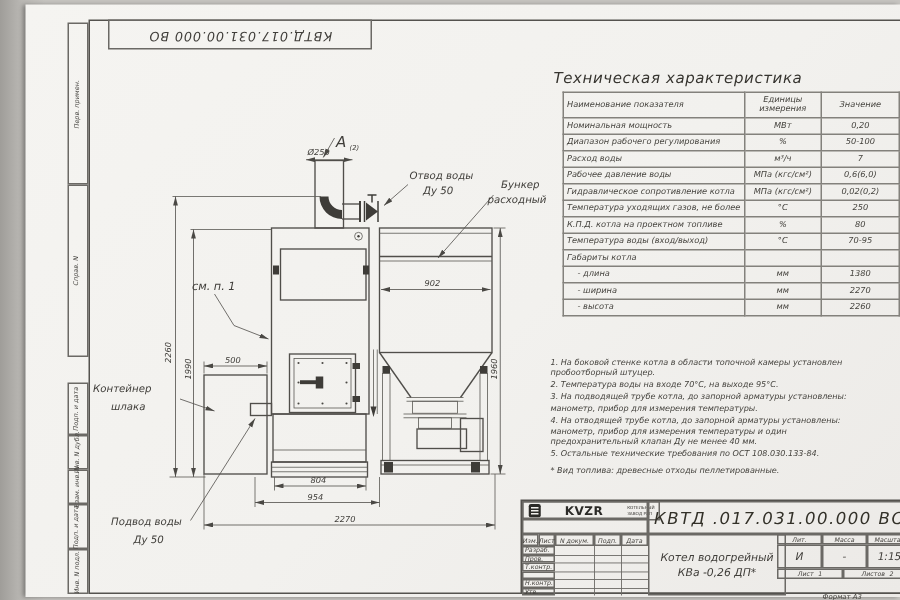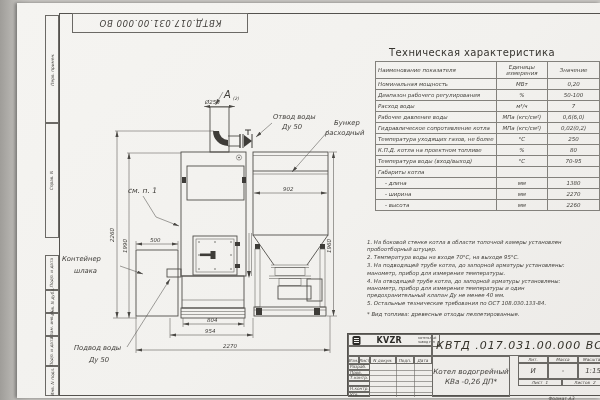--- a/index.html
+++ b/index.html
@@ -12,22 +12,22 @@
     border:1.2px solid #54524e;box-sizing:border-box;}
   .box{position:absolute;border:0.8px solid #6b6965;box-sizing:border-box;
     display:flex;align-items:center;justify-content:center;}
   .vtext{transform:rotate(-90deg);white-space:nowrap;font-size:4.3px;
     font-style:italic;color:#4a4844;}
   #topdoc{position:absolute;left:55px;top:10px;width:176px;height:20px;
     border:0.9px solid #6b6965;box-sizing:border-box;display:flex;
     align-items:center;justify-content:center;}
   #topdoc span{transform:rotate(180deg);font-size:8.5px;font-style:italic;
     color:#403e3a;letter-spacing:.6px;}
-  #tt-title{position:absolute;left:352px;top:44px;width:206px;text-align:center;
-    font-size:10px;color:#36342f;letter-spacing:.4px;}
+  #tt-title{position:absolute;left:352px;top:44px;width:206px;
+    font-size:10px;font-style:italic;color:#36342f;letter-spacing:.4px;}
   #tt{position:absolute;left:358px;top:58px;border-collapse:collapse;}
   #tt td,#tt th{border:0.7px solid #83817c;font-size:5.5px;font-style:italic;
     color:#45433e;font-weight:normal;padding:0 2px;white-space:nowrap;
     overflow:hidden;}
   #tt th{height:16px;text-align:center;white-space:normal;line-height:1.15;}
   #tt td{height:10px;}
   #tt .c-name{width:93px;text-align:left;}
   #tt .c-unit{width:47px;text-align:center;}
   #tt .c-val{width:48px;text-align:center;}
   #tt tr.sub td.c-name{padding-left:9px;}
@@ -38,21 +38,21 @@
     font-size:5.4px;font-style:italic;color:#45433e;}
   
   #tb{position:absolute;left:330px;top:330px;width:260px;height:63px;
     border:1.1px solid #54524e;box-sizing:border-box;}
   .tbx{position:absolute;border:0.6px solid #6b6965;box-sizing:border-box;
     display:flex;align-items:center;justify-content:center;font-style:italic;
     color:#403e3a;}
   .tbl{font-size:4.2px;}
   #tb-doc{left:84px;top:0;width:176px;height:22px;font-size:11px;
     letter-spacing:1px;color:#333129;}
-  #tb-prod{left:84px;top:22px;width:78px;height:41px;flex-direction:column;
+  #tb-prod{left:84px;top:22px;width:92px;height:41px;flex-direction:column;
     font-size:7.2px;line-height:1.35;text-align:center;}
   #tb-logo{left:170px;top:52px;width:90px;height:11px;border:0.6px solid #6b6965;
     display:flex;align-items:center;justify-content:center;gap:16px;}
   #tb-logo .brand{font-size:8px;font-weight:bold;font-style:normal;
     color:#2b2a27;letter-spacing:.3px;}
   #tb-logo .sub{display:flex;flex-direction:column;font-size:2.8px;
     font-style:normal;color:#3a3936;line-height:1.1;}
   #format{position:absolute;left:492px;top:393px;width:105px;text-align:center;
     font-size:4.6px;font-style:italic;color:#45433e;}
   svg text{font-family:"DejaVu Sans",sans-serif;font-style:italic;fill:#3f3d39;}

